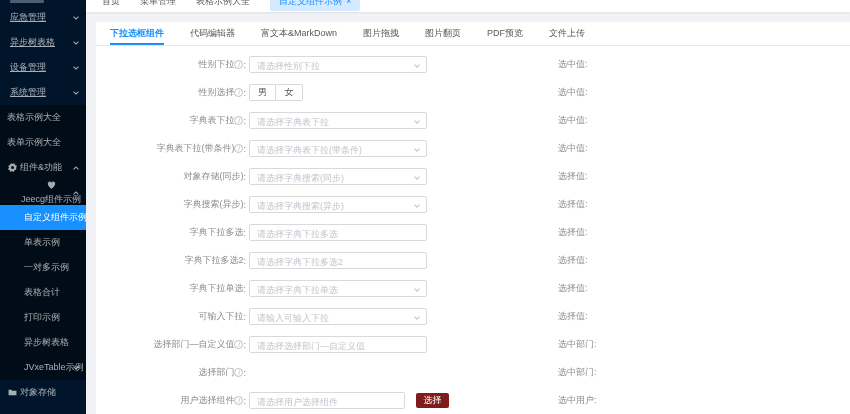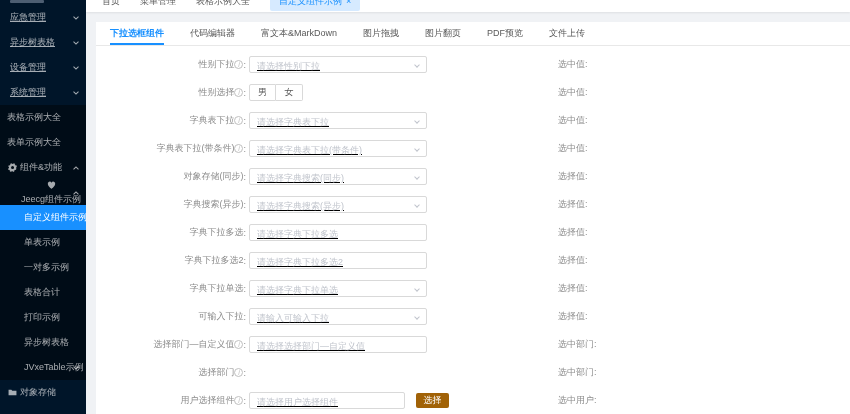--- a/index.html
+++ b/index.html
@@ -52,32 +52,32 @@
     font-size:9px; position:relative; }
   .flabel { width:150px; display:flex; justify-content:flex-end; align-items:center;
     gap:0; color:#8c8c8c; flex:none; }
   .info { width:9px; height:9px; border:1px solid #bfbfbf; border-radius:50%;
     color:#bfbfbf; font-size:7px; line-height:8px; text-align:center; flex:none;
     font-style:italic; }
   .colon { color:#8c8c8c; }
   .fcontrol { margin-left:3px; display:flex; align-items:center; }
   .fbox { height:17px; width:178px; border:1px solid #d9d9d9; border-radius:2px;
     background:#fff; display:flex; align-items:center; padding:4px 18px 0 7px;
-    position:relative; cursor:pointer;text-decoration:underline; }
+    position:relative; cursor:pointer; }
   .fbox.narrow { width:156px; }
   .fbox .ph { color:#c0c4cc; overflow:hidden; white-space:nowrap; }
   .fbox .dchev { position:absolute; right:7px; top:6px; width:4px; height:4px;
     border-right:1px solid #c0c4cc; border-bottom:1px solid #c0c4cc; transform:rotate(45deg); }
   .radio-group { display:flex; }
   .radio-opt { height:17px; min-width:27px; padding:0 8px; border:1px solid #d9d9d9;
     background:#fff; display:flex; align-items:center; justify-content:center;
     color:#595959; cursor:pointer; }
   .radio-opt:first-child { border-radius:2px 0 0 2px; }
   .radio-opt + .radio-opt { border-left:none; border-radius:0 2px 2px 0; }
-  .pick-btn { margin-left:11px; width:33px; height:15px; background:#a16207; color:#fff;
+  .pick-btn { margin-left:11px; width:33px; height:15px; background:#7f1d1d; color:#fff;
     border:none; border-radius:2px; font-size:9px; display:flex; align-items:center;
     justify-content:center; cursor:pointer; font-family:inherit; }
   .fresult { position:absolute; left:462px; color:#8c8c8c; white-space:nowrap; }
 </style>
 </head>
 <body>
 
 <nav id="sidebar">
   <div class="sb-partial"></div>
 <div class="sb-item lv1">

